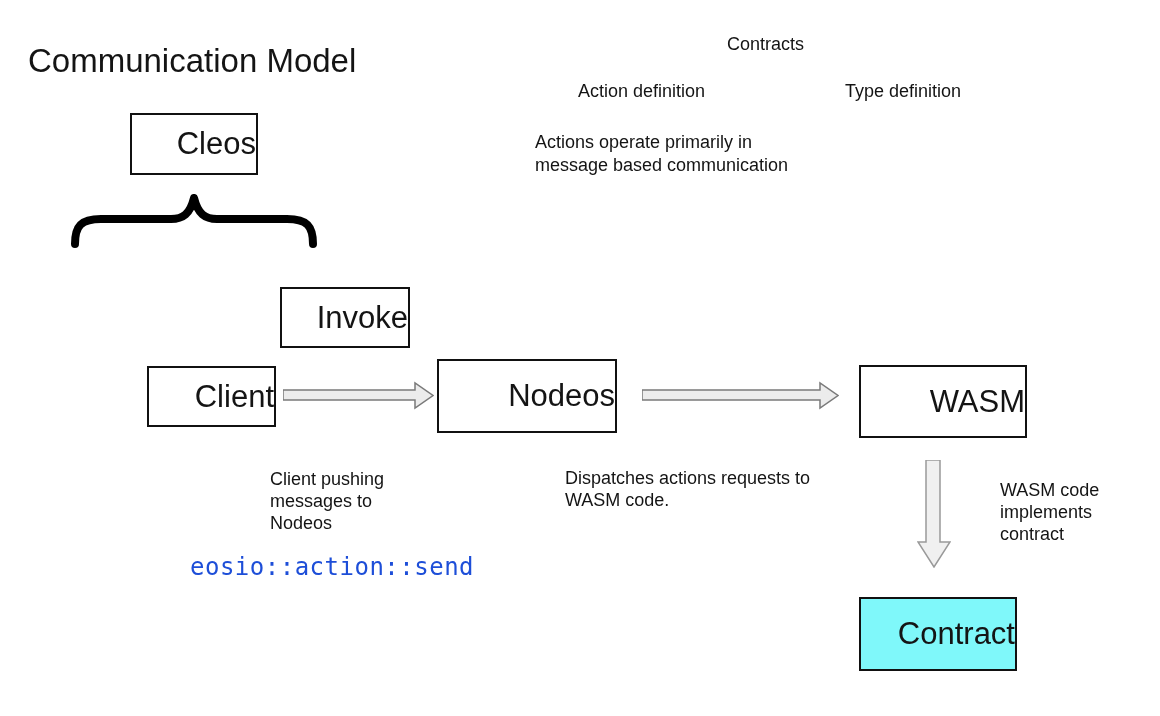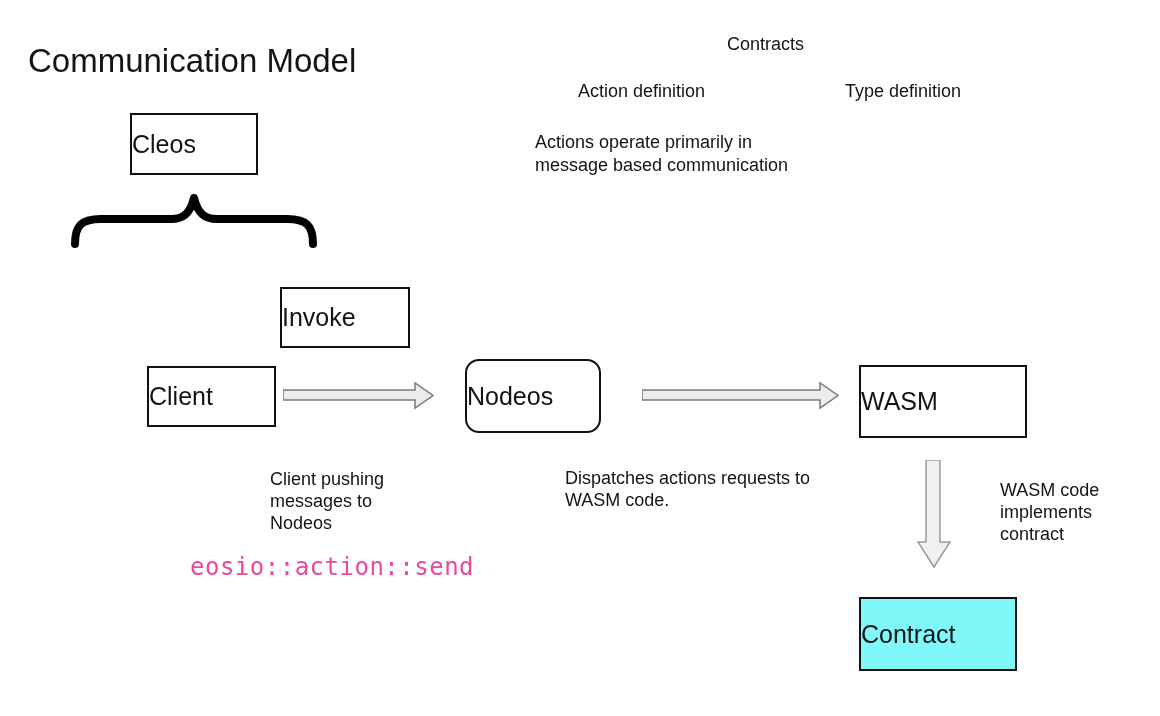--- a/index.html
+++ b/index.html
@@ -7,22 +7,22 @@
     position:relative;width:1160px;height:716px;background:#ffffff;
     font-family:"Liberation Sans",sans-serif;color:#141414;overflow:hidden;
   }
   .abs{position:absolute;}
   .title{font-size:33px;font-weight:400;letter-spacing:0px;}
   .heading{font-size:18px;line-height:22px;}
   .body-text{font-size:18px;line-height:23px;}
   .note{font-size:18px;line-height:22px;}
   .node{
     position:absolute;border:2px solid #111;background:#ffffff;
-    display:flex;align-items:center;justify-content:flex-start;
-    font-size:25px;box-sizing:border-box;
+    display:flex;align-items:center;justify-content:flex-end;
+    font-size:31px;box-sizing:border-box;
   }
   .code{
     font-family:"DejaVu Sans Mono",monospace;font-size:24px;letter-spacing:0.5px;
   }
   svg{display:block;}
 </style>
 </head>
 <body>
 
 <div id="canvas">
@@ -55,21 +55,21 @@
   <div class="node" style="left:108px;top:366px;width:129px;height:61px;margin-left:39px;">
     <span>Client</span>
   </div>
 
   <div class="abs" style="left:283px;top:381px;">
     <svg width="151" height="29" viewBox="0 0 151 29">
       <polygon points="0,9 132,9 132,2 150,14.5 132,27 132,19 0,19" stroke-width="1.5" fill="#ECECEC" stroke="#7A7A7A"></polygon>
     </svg>
   </div>
 
-  <div class="node" style="left:465px;top:359px;width:136px;height:74px;border-radius:14px;">
+  <div class="node" style="left:437px;top:359px;width:180px;height:74px;">
     <span>Nodeos</span>
   </div>
 
   <div class="abs" style="left:642px;top:381px;">
     <svg width="197" height="29" viewBox="0 0 197 29">
       <polygon points="0,9 178,9 178,2 196,14.5 178,27 178,19 0,19" stroke-width="1.5" fill="#ECECEC" stroke="#7A7A7A"></polygon>
     </svg>
   </div>
 
   <div class="node" style="left:859px;top:365px;width:168px;height:73px;">
@@ -85,15 +85,15 @@
   <div class="node" style="left: 859px; top: 597px; width: 158px; height: 74px; background: rgb(127, 248, 250);">
     <span>Contract</span>
   </div>
 
   <div class="abs note" style="left:270px;top:444px;width:142px;margin-top:24px;">Client pushing messages to Nodeos</div>
 
   <div class="abs note" style="left:1000px;top:479px;width:118px;">WASM code implements contract</div>
 
   <div class="abs note" style="left:565px;top:467px;width:292px;">Dispatches actions requests to WASM code.</div>
 
-  <div class="abs code" style="left: 190px; top: 553px; color: #ec4899;">eosio::action::send</div>
+  <div class="abs code" style="left: 190px; top: 553px; color: #1d4ed8;">eosio::action::send</div>
 
 </div>
 
 </body></html>

